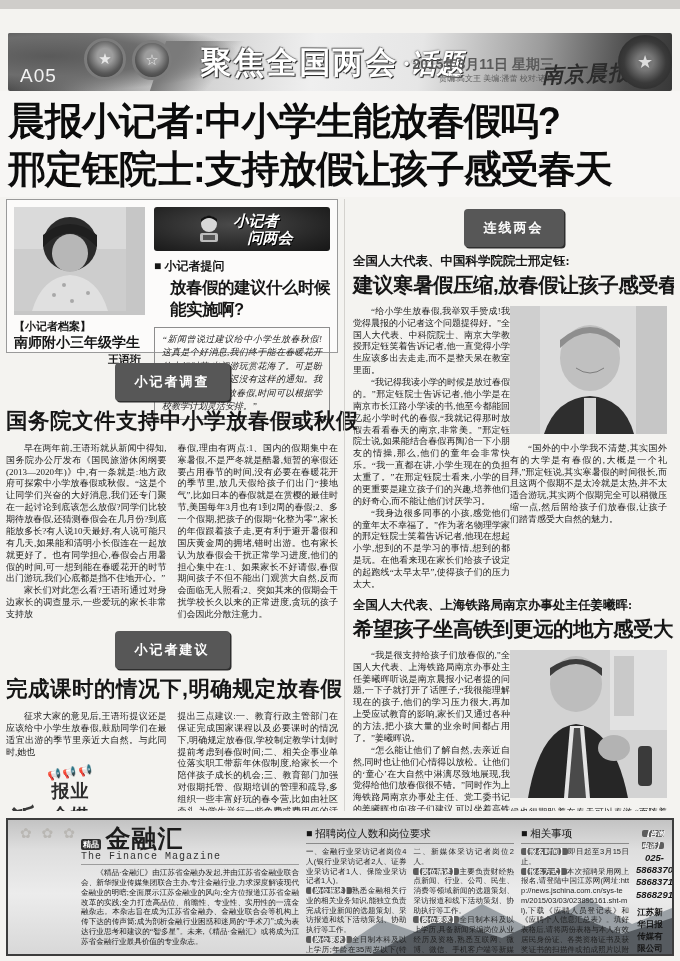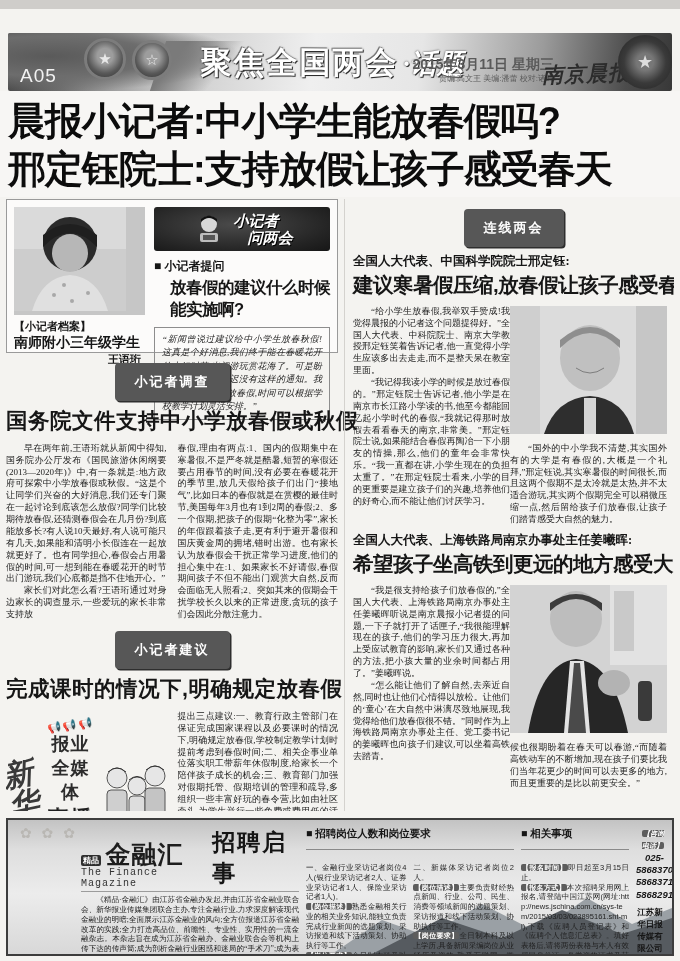--- a/index.html
+++ b/index.html
@@ -102,21 +102,21 @@
   .ad-blossom { position:absolute; left:4px; bottom:2px; color:#b9b7b3; font-size:14px; letter-spacing:3px; z-index:0; }
   .ad > div { position:relative; z-index:1; }
   .ad-colA { width:218px; flex:none; }
   .logo-row { display:flex; align-items:flex-end; gap:10px; border-bottom:1px solid #9c9c9c; padding-bottom:2px; margin-bottom:3px; }
   .jp-badge { background:#2e2e2e; color:#fff; font-size:8px; font-weight:700; padding:1px 2px; border-radius:2px; }
   .mag-name { font-size:25px; font-weight:900; letter-spacing:1px; color:#1d1d1d; line-height:0.95; }
   .mag-sub { font-family:"Liberation Mono", monospace; font-size:10px; color:#333; letter-spacing:1px; }
   .recruit { font-size:23px; font-weight:900; color:#151515; letter-spacing:2px; }
   .ad-intro p { font-family:"Liberation Serif", serif; font-size:7.6px; line-height:1.3; text-align:justify; text-indent:2em; color:#222; }
   .ad-mid { width:208px; flex:none; }
-  .ad-h { font-weight:700; font-size:10.5px; border-bottom:1px solid #8a8a8a; padding-bottom:8px; margin-bottom:13px; }
+  .ad-h { font-weight:400; font-size:10.5px; border-bottom:1px solid #8a8a8a; padding-bottom:2px; margin-bottom:3px; }
   .ad-mid-cols { display:flex; gap:7px; }
   .ad-mid-cols .jcol { flex:1; min-width:0; }
   .ad small-text, .jcol p, .ad-colD p, .ad-colE p { font-size:7.5px; line-height:1.3; text-align:justify; color:#1f1f1f; }
   .chip { background:#5d5d5d; color:#fff; border-radius:2px; font-size:7px; font-weight:700; padding:0 1px; }
   .ad-colD { width:108px; flex:none; }
   .ad-colE { flex:1; min-width:0; text-align:center; }
   .phone-block { text-align:right; font-style:italic; font-weight:900; font-size:9.5px; line-height:1.3; }
   .company { font-size:8.5px; font-weight:700; margin-top:6px; line-height:1.4; }
   .u { word-break:break-all; }
 </style>
@@ -200,20 +200,21 @@
         </div>
         <div class="col">
           <p class="noindent">春假,理由有两点:1、国内的假期集中在寒暑假,不是严冬就是酷暑,短暂的寒假还要占用春节的时间,没有必要在春暖花开的季节里,放几天假给孩子们出门“接地气”,比如日本的春假就是在赏樱的最佳时节,美国每年3月也有1到2周的春假;2、多一个假期,把孩子的假期“化整为零”,家长的年假跟着孩子走,更有利于避开暑假和国庆黄金周的拥堵,错时出游。也有家长认为放春假会干扰正常学习进度,他们的担心集中在:1、如果家长不好请假,春假期间孩子不但不能出门观赏大自然,反而会面临无人照看;2、突如其来的假期会干扰学校长久以来的正常进度,贪玩的孩子们会因此分散注意力。</p>
         </div>
       </div>
 
       <div class="badge-row"><span class="badge">小记者建议</span></div>
       <h2 class="sec-title">完成课时的情况下,明确规定放春假</h2>
       <div class="two-col body-text">
         <div class="col">
+          <p>征求大家的意见后,王语珩提议还是应该给中小学生放春假,鼓励同学们在最适宜出游的季节里亲近大自然。与此同时,她也</p>
           <div class="media-logo">
             <span class="ml-script">新华</span>
             <div class="ml-mid">
               <div class="ml-horns">📢📢📢</div>
               <div class="ml-l1">报业全媒体</div>
               <div class="ml-l2">直播两会</div>
             </div>
             <svg class="ml-heads" width="64" height="58" viewBox="0 0 64 58">
               <circle cx="14" cy="18" r="10" fill="#e6e6e6" stroke="#555"></circle>
               <circle cx="34" cy="26" r="9" fill="#e6e6e6" stroke="#555"></circle>
@@ -236,20 +237,21 @@
     <div class="right-col">
       <div class="badge-row"><span class="badge">连线两会</span></div>
 
       <article>
         <div class="kicker">全国人大代表、中国科学院院士邢定钰:</div>
         <h3 class="art-title">建议寒暑假压缩,放春假让孩子感受春天</h3>
         <div class="art-body body-text">
           <div class="art-colL">
             <p>“给小学生放春假,我举双手赞成!我觉得晨报的小记者这个问题提得好。”全国人大代表、中科院院士、南京大学教授邢定钰笑着告诉记者,他一直觉得小学生应该多出去走走,而不是整天呆在教室里面。</p>
             <p>“我记得我读小学的时候是放过春假的。”邢定钰院士告诉记者,他小学是在南京市长江路小学读的书,他至今都能回忆起小学时代的春假,“我就记得那时放假去看看春天的南京,非常美。”邢定钰院士说,如果能结合春假再陶冶一下小朋友的情操,那么,他们的童年会非常快乐。“我一直都在讲,小学生现在的负担太重了。”在邢定钰院士看来,小学的目的更重要是建立孩子们的兴趣,培养他们的好奇心,而不能让他们讨厌学习。</p>
+            <p>“我身边很多同事的小孩,感觉他们的童年太不幸福了。”作为著名物理学家的邢定钰院士笑着告诉记者,他现在想起小学,想到的不是学习的事情,想到的都是玩。在他看来现在家长们给孩子设定的起跑线“太早太早”,使得孩子们的压力太大。</p>
           </div>
           <div class="art-colR">
             <svg class="art-photo" viewBox="0 0 157 128">
               <rect width="157" height="128" fill="#dcdcdc"></rect>
               <rect x="0" y="0" width="30" height="128" fill="#cfcfcf"></rect>
               <rect x="126" y="0" width="31" height="128" fill="#c6c6c6"></rect>
               <ellipse cx="80" cy="52" rx="30" ry="33" fill="#c0c0c0"></ellipse>
               <path d="M50 42 Q80 12 110 42 L110 34 Q80 8 50 34 Z" fill="#8e8e8e"></path>
               <path d="M34 128 Q46 92 80 90 Q114 92 124 128 Z" fill="#2e2e2e"></path>
               <rect x="74" y="92" width="12" height="36" fill="#d5d5d5"></rect>
@@ -299,21 +301,20 @@
     </svg>
     <div class="ad-blossom">✿ ✿ ✿</div>
 
     <div class="ad-colA">
       <div class="logo-row">
         <div>
           <div><span class="jp-badge">精品</span>
                <span class="mag-name">金融汇</span></div>
           <div class="mag-sub">The Finance Magazine</div>
         </div>
-        <div class="recruit">招聘启事</div>
       </div>
       <div class="ad-intro">
         <p>《精品·金融汇》由江苏省金融办发起,并由江苏省金融业联合会、新华报业传媒集团联合主办,专注金融行业,力求深度解读现代金融业的明暗;全面展示江苏金融业的风向;全方位报道江苏省金融改革的实践;全力打造高品位、前瞻性、专业性、实用性的一流金融杂志。本杂志旨在成为江苏省金融办、金融业联合会等机构上传下达的传声筒;成为剖析金融行业困惑和迷局的“手术刀”;成为表达行业思考和建议的“智多星”。未来,《精品·金融汇》或将成为江苏省金融行业最具价值的专业杂志。</p>
 
       </div>
     </div>
 
     <div class="ad-mid">
       <div class="ad-h">■ 招聘岗位人数和岗位要求</div>
       <div class="ad-mid-cols">

